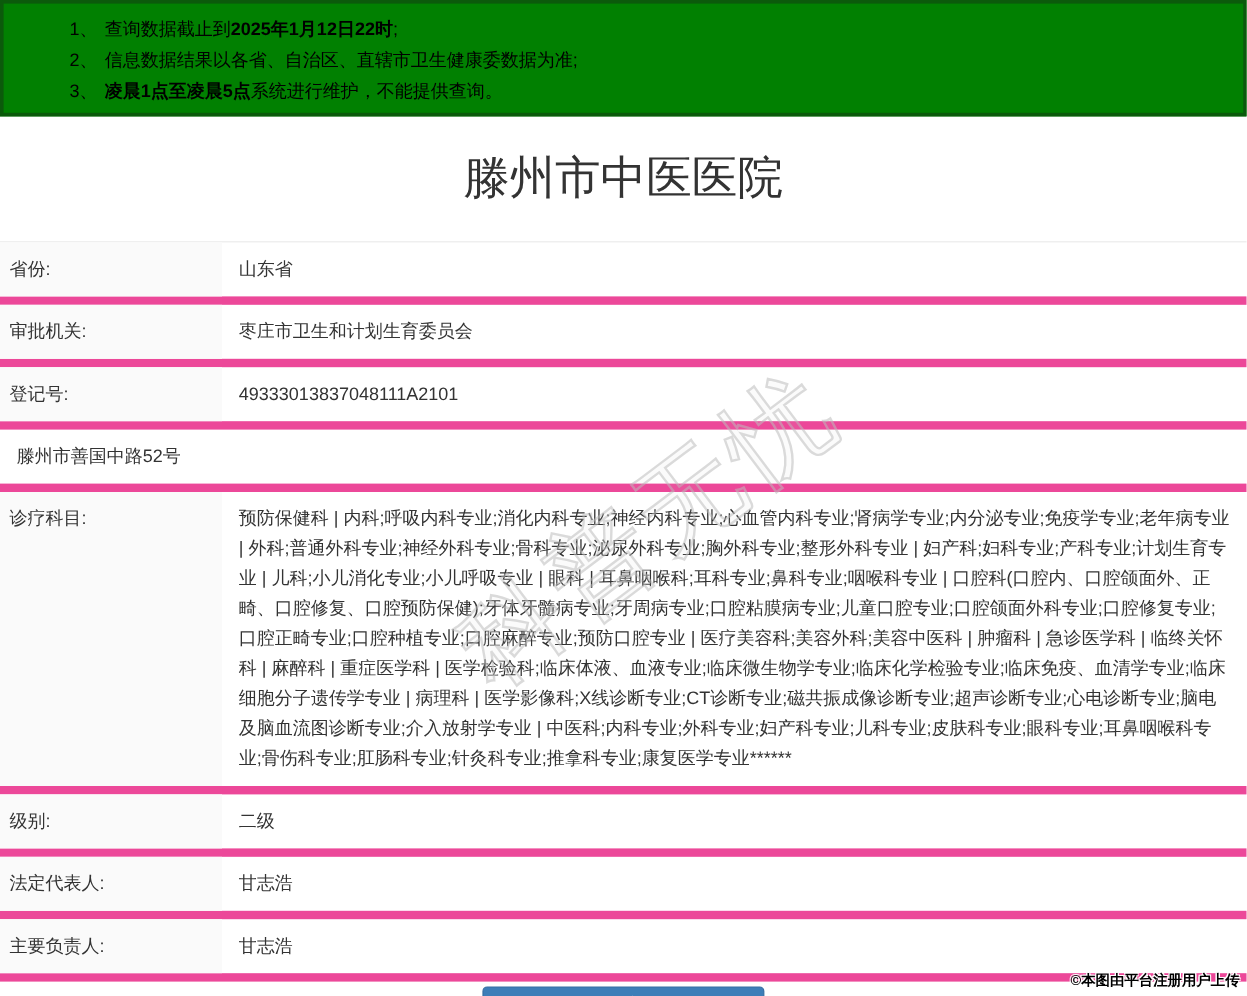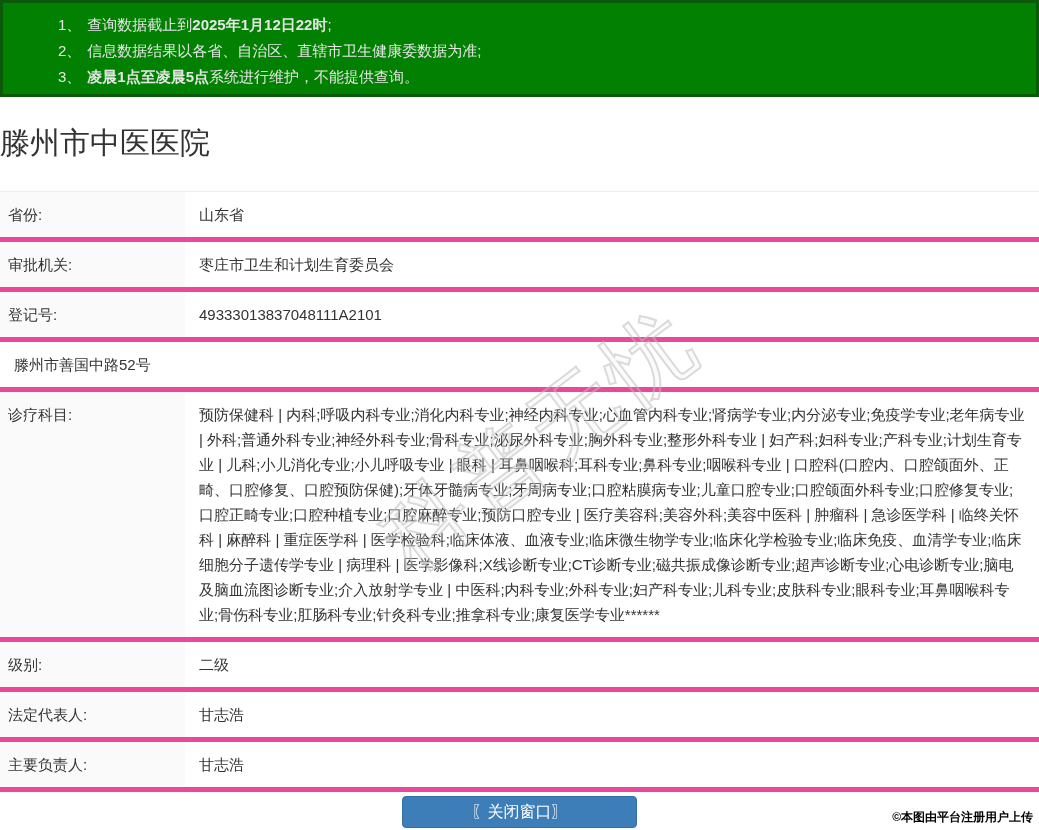--- a/index.html
+++ b/index.html
@@ -5,30 +5,30 @@
   html,body { margin:0; padding:0; background:#fff; }
   body { font-family:"Liberation Sans", sans-serif; }
   .page { position:relative; width:1039px; height:830px; background:#fff; overflow:hidden; }
 
   
   .notice-bar {
     box-sizing:border-box; width:100%; height:97px;
     background:#018001; border:3px solid #0b5a0b;
     padding:9px 10px 0 55px;
   }
-  .notice-line { color:#e5e5e5; font-size:15px; line-height:26px; white-space:nowrap; }
+  .notice-line { color:#000000; font-size:15px; line-height:26px; white-space:nowrap; }
   .notice-line .num { margin-right:6px; }
   .notice-line .bold { font-weight:bold; }
 
   
-  .page-title { font-size:30px; color:#333; margin:26px 0 0 0; font-weight:400; }
+  .page-title { text-align:center; font-size:38px; color:#333; margin:26px 0 0 0; font-weight:400; }
 
   
   .info-table { margin-top:27px; border-top:1px solid #ececec; }
-  .row { display:flex; border-bottom:5px solid #ec4899; font-size:15px; color:#333; }
+  .row { display:flex; border-bottom:7px solid #ec4899; font-size:15px; color:#333; }
   .row .label { width:177px; flex:0 0 177px; background:#fafafa; padding:10px 0 10px 8px; line-height:25px; }
   .row .value { flex:1; padding:10px 14px 10px 14px; line-height:25px; }
 
   
   .close-btn-wrap { text-align:center; margin-top:4px; }
   .close-btn {
     width:235px; height:32px; cursor:pointer;
     background:#3d7eb8; color:#fff; font-size:16px;
     border:1px solid #366fa3; border-radius:4px;
     font-family:Liberation Serif, serif;

